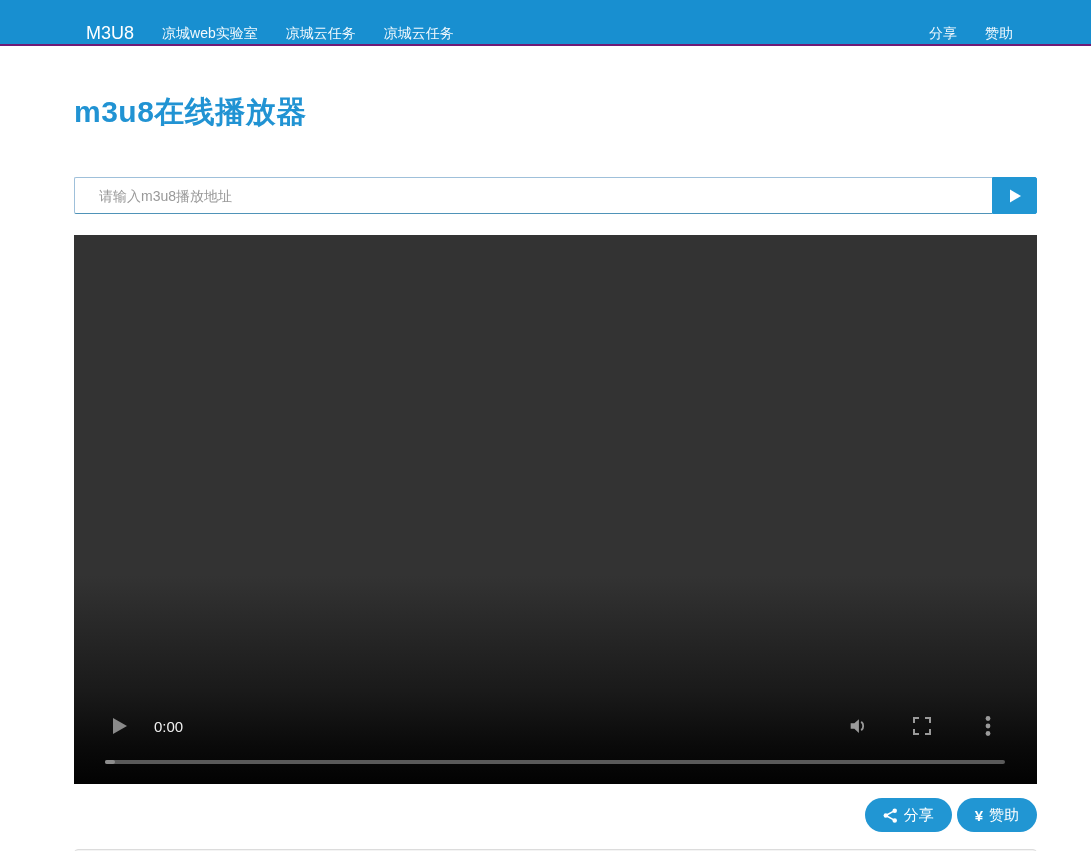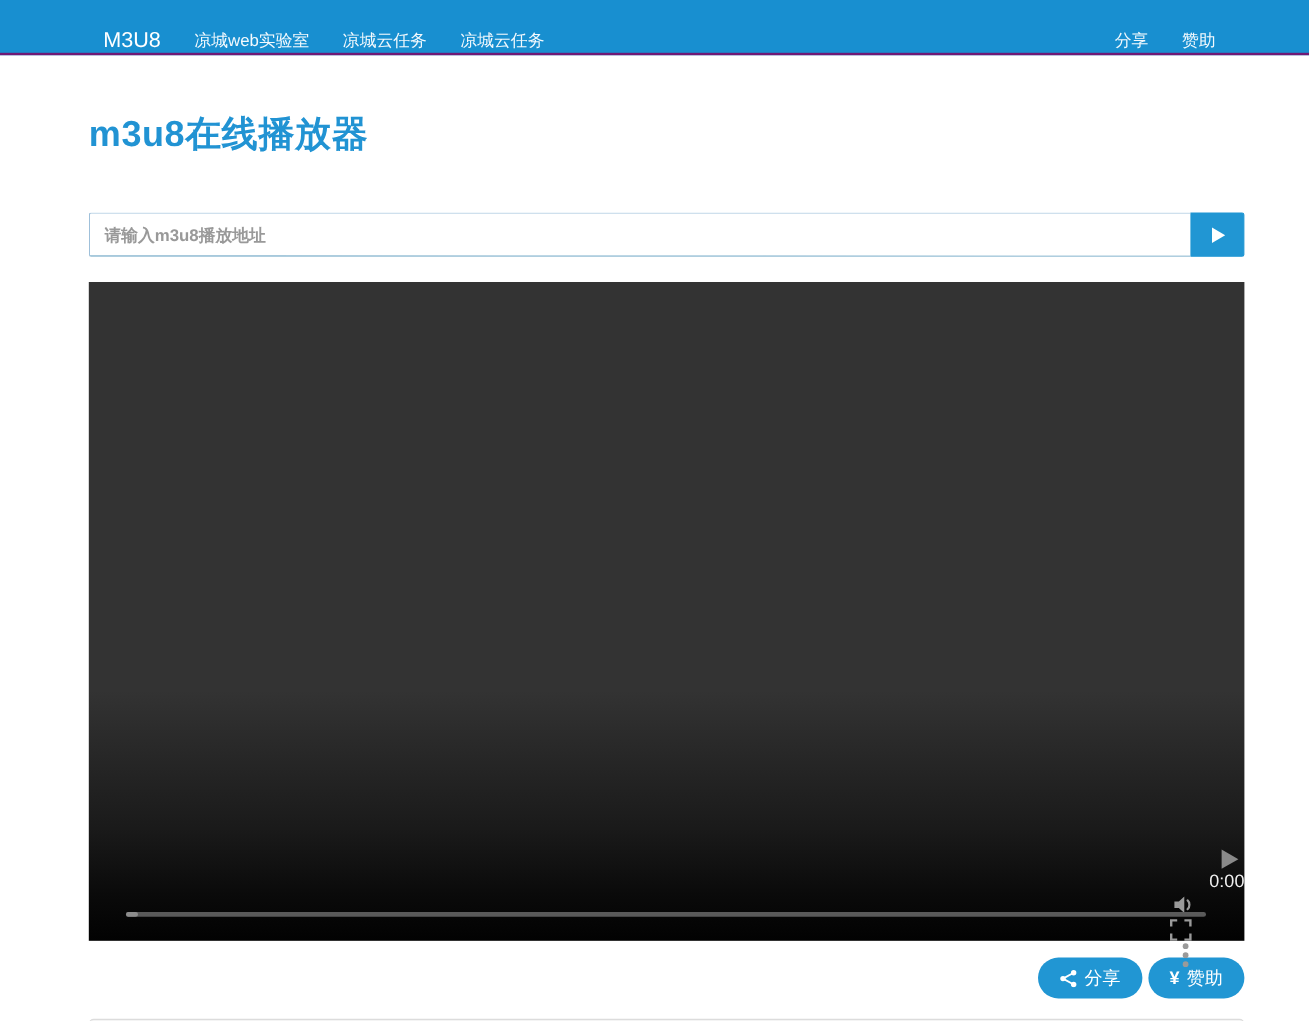--- a/index.html
+++ b/index.html
@@ -17,32 +17,32 @@
   .nav-spacer { flex: 1; }
 
   
   .container { width: 963px; margin-left: 74px; }
   .page-title { margin-top: 46px; color: #2193d3;
     font-size: 30px; font-weight: bold; letter-spacing: 0.5px; }
 
   
   .input-group { margin-top: 44px; display: flex; height: 37px; width: 100%; }
   .url-input { flex: 1; height: 37px; border: 1px solid #9fc0da; border-right: none;
-    border-bottom-color: #4f93b8; border-radius: 2px 0 0 2px; padding: 0 12px;
-    font-size: 14px; color: #a16207; outline: none; font-weight: bold; }
+    border-bottom-color: #4f93b8; border-radius: 2px 0 0 2px; padding: 0 24px;
+    font-size: 14px; color: #a16207; outline: none; }
   .url-input::placeholder { color: #999; }
   .play-submit { width: 45px; height: 37px; background: #2196d3; border: 1px solid #2196d3;
     border-radius: 0 2px 2px 0; display: flex; align-items: center; justify-content: center;
     cursor: pointer; }
 
   
   .video-box { margin-top: 21px; width: 963px; height: 549px; position: relative;
     background: linear-gradient(180deg, #333333 0%, #333333 62%, #1a1a1a 83%, #0a0a0a 93%, #020202 100%); }
   .controls-row { position: absolute; left: 0; right: 0; bottom: 38px; height: 40px;
-    display: flex; align-items: flex-end; flex-direction: column; }
+    display: flex; align-items: center; }
   .ctrl-play { margin-left: 32px; width: 26px; height: 26px; cursor: pointer;
     display: flex; align-items: center; justify-content: center; }
   .ctrl-time { margin-left: 22px; color: #f0f0f0; font-size: 15px; }
   .ctrl-spacer { flex: 1; }
   .ctrl-icon { width: 26px; height: 26px; cursor: pointer; display: flex;
     align-items: center; justify-content: center; }
   .ctrl-volume { margin-right: 38px; }
   .ctrl-fullscreen { margin-right: 40px; }
   .ctrl-more { margin-right: 36px; }
   .progress-track { position: absolute; left: 31px; right: 32px; bottom: 20px; height: 4px;

